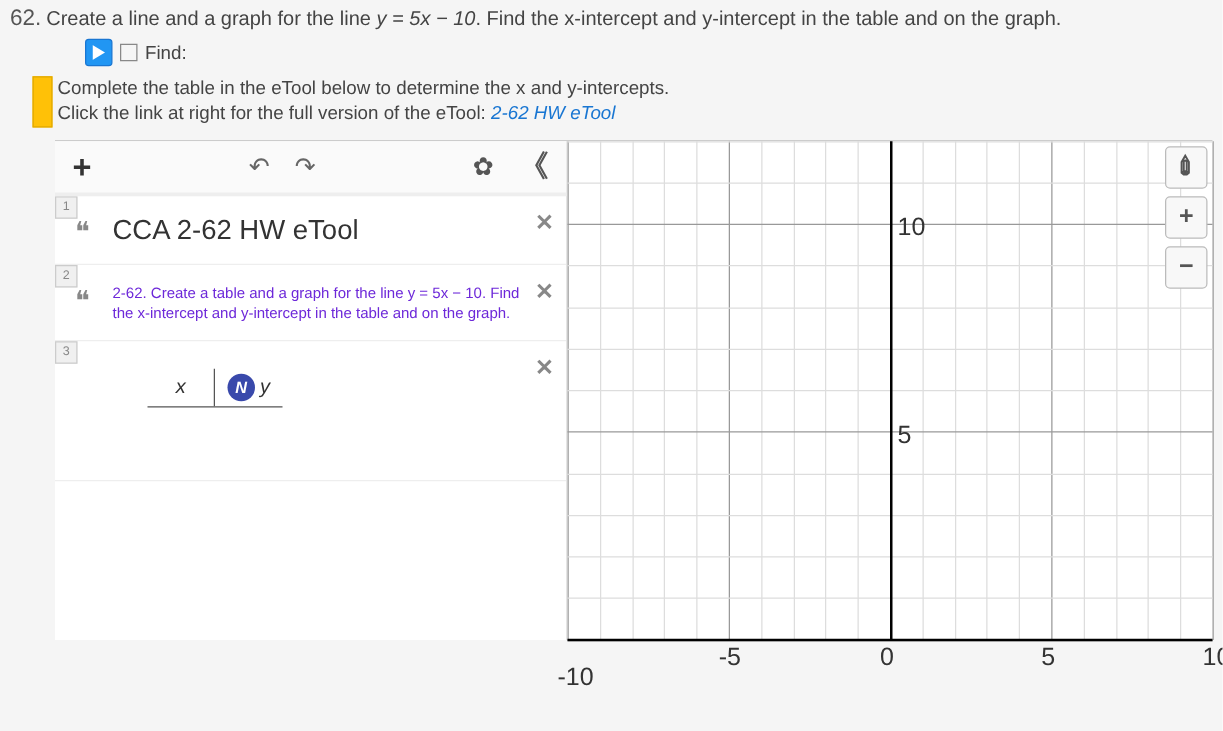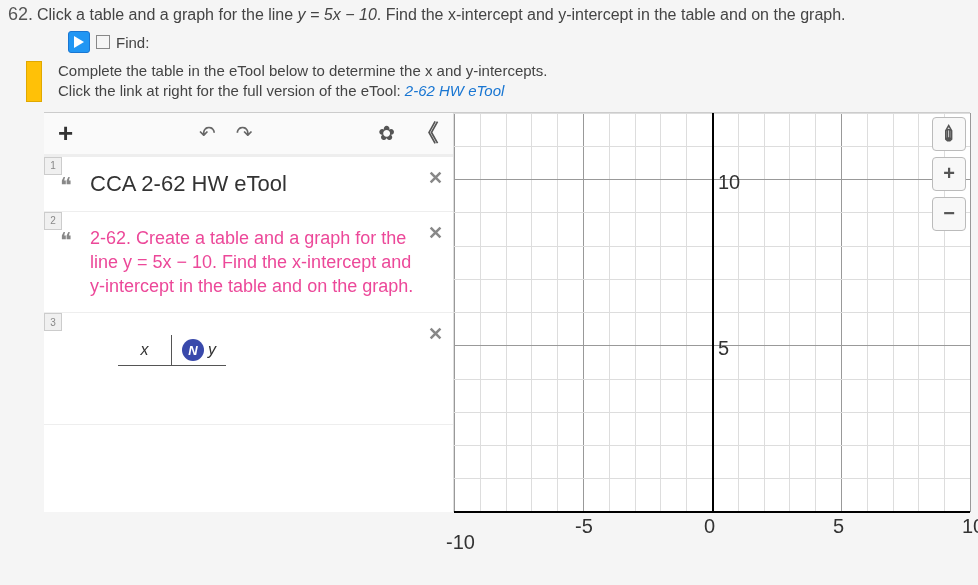--- a/index.html
+++ b/index.html
@@ -20,21 +20,21 @@
     .hint-btn {
       width: 22px; height: 22px;
       background: #2196f3;
       border-radius: 3px;
       display: inline-flex; align-items: center; justify-content: center;
       color: #fff; font-size: 14px; font-weight: bold;
       border: 1px solid #1976d2;
     }
     .hint-check { width: 14px; height: 14px; border: 1px solid #888; display: inline-block; }
     .hint-label { font-size: 15px; color: #444; }
-    .instruction-block { display: flex; gap: 16px; margin-left: 18px; margin-bottom: 10px; }
+    .instruction-block { display: flex; gap: 4px; margin-left: 18px; margin-bottom: 10px; }
     .yellow-bar { width: 16px; background: #ffc107; border: 1px solid #e0a800; }
     .instr-text { font-size: 15px; color: #444; line-height: 1.35; }
     .link { color: #1976d2; font-style: italic; }
     .tool-wrap {
       margin-left: 36px;
       display: flex;
       height: 400px;
       background: #fff;
       border-top: 1px solid #ccc;
       position: relative;
@@ -80,21 +80,21 @@
       font-size: 22px; color: #888;
       font-family: Georgia, serif;
     }
     .card .close-x {
       position: absolute;
       right: 10px; top: 10px;
       font-size: 18px; color: #888;
       font-weight: bold;
     }
     .card-title { font-size: 22px; color: #333; }
-    .card-body { font-size: 18px; color: #ec4899; line-height: 1.35; }
+    .card-body { font-size: 12px; color: #6d28d9; line-height: 1.35; }
     .table-card { padding-top: 22px; padding-bottom: 22px; }
     .mini-table {
       display: inline-flex;
       flex-direction: column;
       margin-left: 28px;
     }
     .mini-table .head {
       display: flex;
       border-bottom: 1px solid #555;
     }
@@ -146,21 +146,21 @@
     }
     .wrench { transform: rotate(-45deg); }
   </style>
 </head>
 <body>
 
 <div class="page">
   <div class="question-row">
     <div class="qnum">62.</div>
     <div class="qtext">
-      <span>Click a table and a graph for the line </span><i>y = 5x − 10</i><span>. Find the x-intercept and y-intercept in the table and on the graph.</span>
+      <span>Create a line and a graph for the line </span><i>y = 5x − 10</i><span>. Find the x-intercept and y-intercept in the table and on the graph.</span>
     </div>
   </div>
 
   <div class="hint-row">
     <span class="hint-btn">
       <svg width="10" height="12" viewBox="0 0 10 12">
           <polygon points="0,0 10,6 0,12" fill="#fff"></polygon>
         </svg>
     </span>
     <span class="hint-check"></span>

